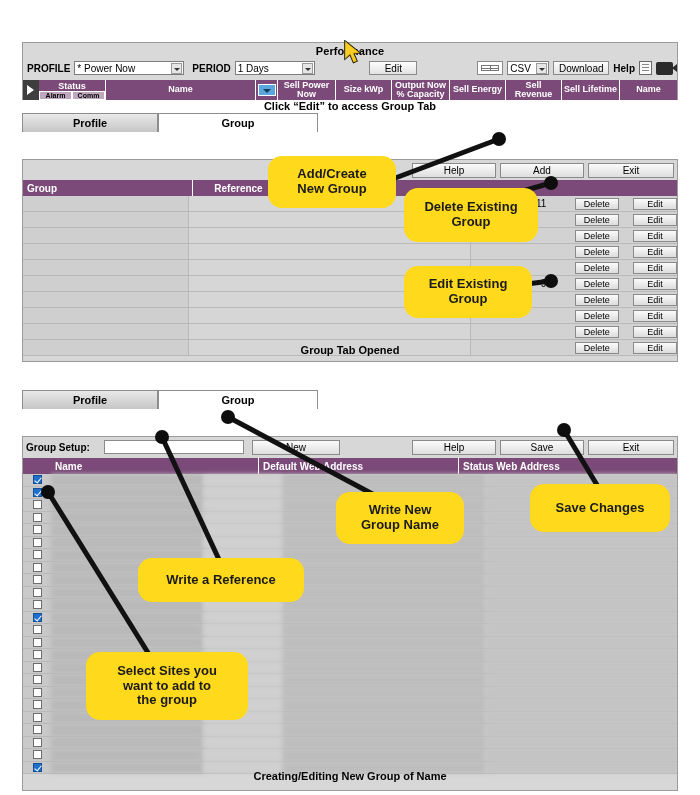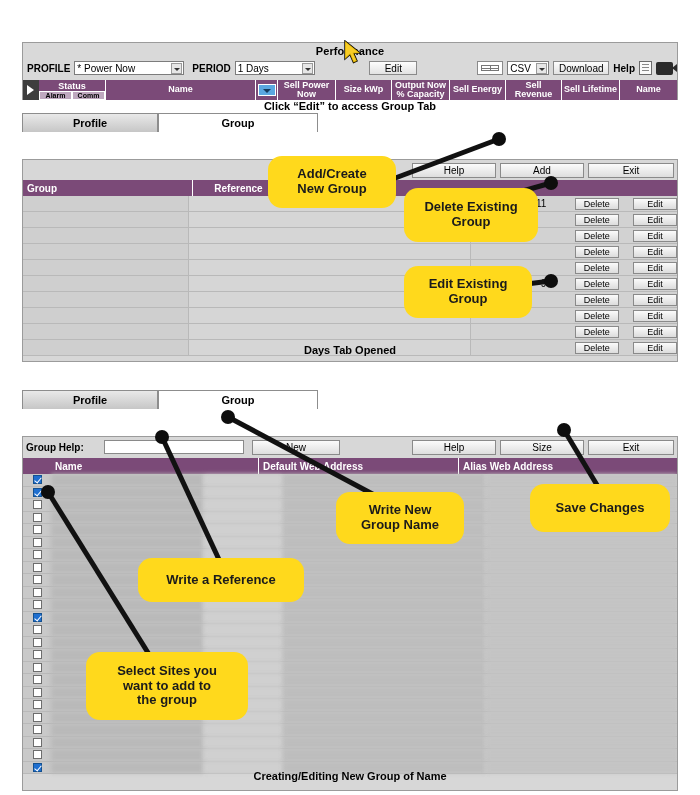--- a/index.html
+++ b/index.html
@@ -541,21 +541,21 @@
         <div style="width:75px;display:flex;justify-content:center">
           <span class="sm-btn">Delete</span>
         </div>
         <div style="flex:1;display:flex;justify-content:center">
           <span class="sm-btn">Edit</span>
         </div>
       </div>
     </div>
 </div>
 
-<div class="caption" style="top:344px">Days Tab Opened</div>
+<div class="caption" style="top:344px">Group Tab Opened</div>
 
 <div class="dot" style="left:492px; top:132px;"></div>
 <svg class="pointer" style="left:0;top:0;width:700px;height:795px;pointer-events:none">
   <line x1="499" y1="139" x2="390" y2="180" stroke="#111" stroke-width="5"></line>
   <line x1="551" y1="183" x2="470" y2="206" stroke="#111" stroke-width="5"></line>
   <line x1="551" y1="281" x2="470" y2="291" stroke="#111" stroke-width="5"></line>
 </svg>
 <div class="dot" style="left:544px; top:176px;"></div>
 <div class="dot" style="left:544px; top:274px;"></div>
 
@@ -570,34 +570,34 @@
   <div class="tab inactive" style="width:136px">
     <span>Profile</span>
   </div>
   <div class="tab active" style="width:160px">
     <span>Group</span>
   </div>
 </div>
 
 <div class="panel" id="panel3" style="top:408px; height:355px; background:#d7d7d7; overflow:hidden;">
   <div class="bar">
-    <span class="lbl-bold" style="width:74px">Group Help:</span>
+    <span class="lbl-bold" style="width:74px">Group Setup:</span>
     <span class="txtinput" style="width:140px"></span>
     <span class="wbtn" style="width:88px;margin-left:4px">New</span>
     <span class="spacer"></span>
     <span class="wbtn" style="width:84px">Help</span>
-    <span class="wbtn" style="width:84px">Size</span>
+    <span class="wbtn" style="width:84px">Save</span>
     <span class="wbtn" style="width:86px">Exit</span>
   </div>
 
   <div class="tbl-hdr" style="margin-top:1px">
     <div style="width:28px;border-right:none"></div>
     <div style="width:208px">Name</div>
     <div style="width:200px">Default Web Address</div>
-    <div style="flex:1;border-right:none">Alias Web Address</div>
+    <div style="flex:1;border-right:none">Status Web Address</div>
   </div>
 
   <div id="site-rows" style="background:#c9c9c9;">
       <div class="row-line" style="height: 12.5px;">
         <div style="width:28px;display:flex;justify-content:center;align-items:center">
           <span class="checkbox checked"></span>
         </div>
         <div class="blurcol" style="width:152px;height:100%;background:#b9b9b9;border-right:1px solid #cfcfcf"></div>
         <div class="blurcol" style="width:78px;height:100%;background:#d0d0d0;border-right:1px solid #cfcfcf"></div>
         <div class="blurcol" style="width:202px;height:100%;background:#bdbdbd;border-right:1px solid #cfcfcf"></div>

